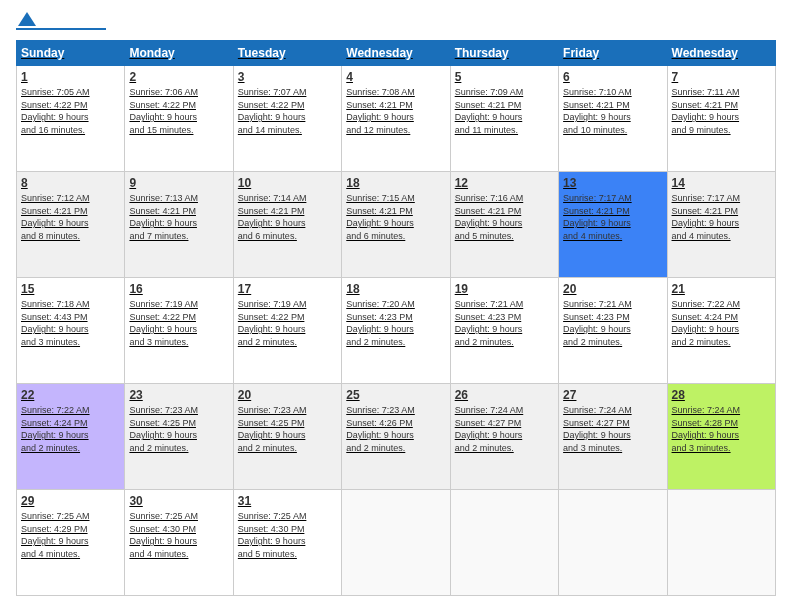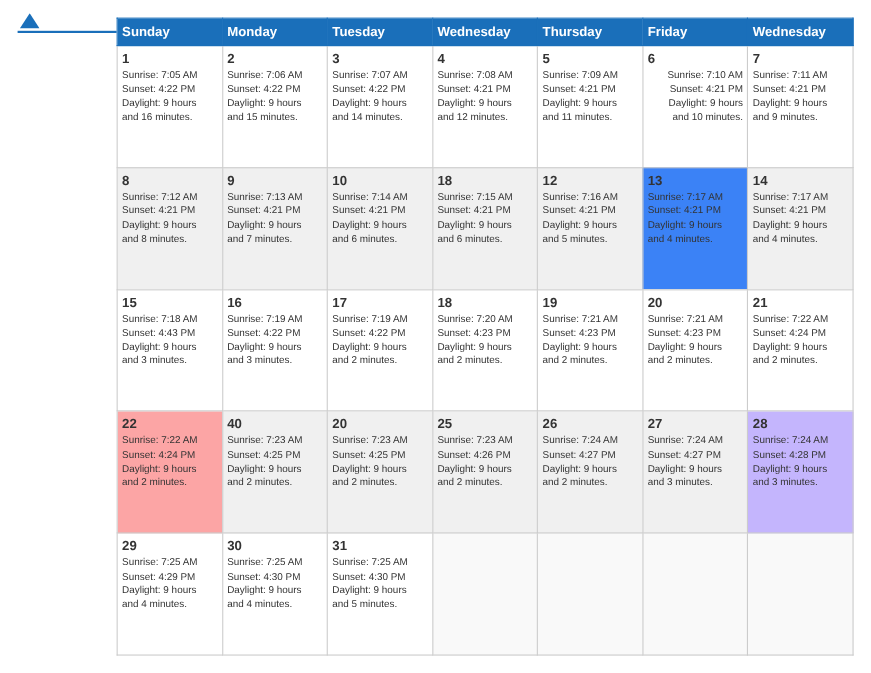--- a/index.html
+++ b/index.html
@@ -8,21 +8,22 @@
       height: 612px;
       font-family: Arial, sans-serif;
       background: #fff;
       overflow: hidden;
     }
     .page {
       width: 792px;
       height: 612px;
       padding: 16px;
       display: flex;
-      flex-direction: row;
+      flex-direction: column;
+      text-decoration: underline;
     }
     .header {
       display: flex;
       justify-content: space-between;
       align-items: flex-start;
       margin-bottom: 10px;
     }
     .logo {
       display: flex;
       flex-direction: column;
@@ -165,21 +166,21 @@
           </td>
           <td>
             <span class="day-num">5</span>
             <div class="day-info" style="white-space: pre-line;">Sunrise: 7:09 AM
 Sunset: 4:21 PM
 Daylight: 9 hours
 and 11 minutes.</div>
           </td>
           <td>
             <span class="day-num">6</span>
-            <div class="day-info" style="white-space: pre-line; text-align: right;">Sunrise: 7:10 AM
+            <div class="day-info" style="white-space: pre-line;">Sunrise: 7:10 AM
 Sunset: 4:21 PM
 Daylight: 9 hours
 and 10 minutes.</div>
           </td>
           <td>
             <span class="day-num">7</span>
             <div class="day-info" style="white-space: pre-line;">Sunrise: 7:11 AM
 Sunset: 4:21 PM
 Daylight: 9 hours
 and 9 minutes.</div>
@@ -281,29 +282,29 @@
           </td>
           <td>
             <span class="day-num">21</span>
             <div class="day-info" style="white-space: pre-line;">Sunrise: 7:22 AM
 Sunset: 4:24 PM
 Daylight: 9 hours
 and 2 minutes.</div>
           </td>
         </tr>
         <tr>
-          <td style="background: #fca5a5;">
+          <td style="background: #c4b5fd;">
             <span class="day-num">22</span>
             <div class="day-info" style="white-space: pre-line;">Sunrise: 7:22 AM
 Sunset: 4:24 PM
 Daylight: 9 hours
 and 2 minutes.</div>
           </td>
           <td style="background: rgb(240, 240, 240);">
-            <span class="day-num">40</span>
+            <span class="day-num">23</span>
             <div class="day-info" style="white-space: pre-line;">Sunrise: 7:23 AM
 Sunset: 4:25 PM
 Daylight: 9 hours
 and 2 minutes.</div>
           </td>
           <td style="background: rgb(240, 240, 240);">
             <span class="day-num">20</span>
             <div class="day-info" style="white-space: pre-line;">Sunrise: 7:23 AM
 Sunset: 4:25 PM
 Daylight: 9 hours
@@ -323,21 +324,21 @@
 Daylight: 9 hours
 and 2 minutes.</div>
           </td>
           <td style="background: rgb(240, 240, 240);">
             <span class="day-num">27</span>
             <div class="day-info" style="white-space: pre-line;">Sunrise: 7:24 AM
 Sunset: 4:27 PM
 Daylight: 9 hours
 and 3 minutes.</div>
           </td>
-          <td style="background: #c4b5fd;">
+          <td style="background: #bef264;">
             <span class="day-num">28</span>
             <div class="day-info" style="white-space: pre-line;">Sunrise: 7:24 AM
 Sunset: 4:28 PM
 Daylight: 9 hours
 and 3 minutes.</div>
           </td>
         </tr>
         <tr>
           <td>
             <span class="day-num">29</span>

